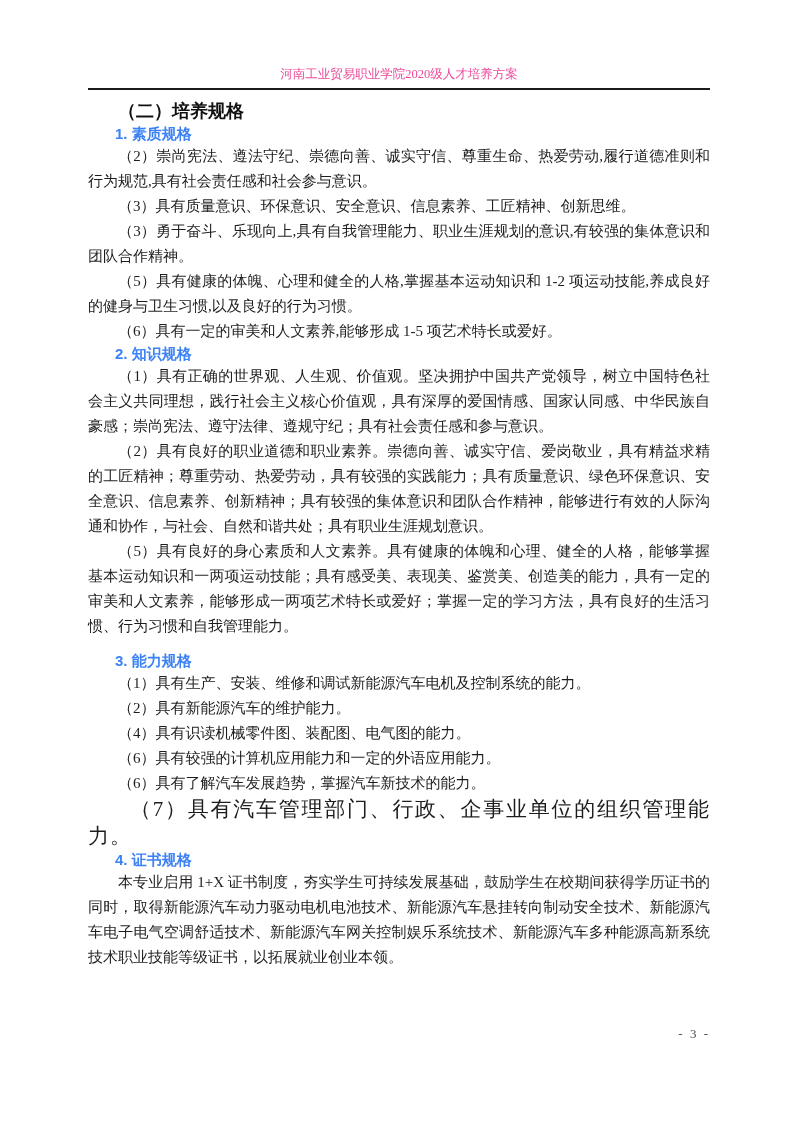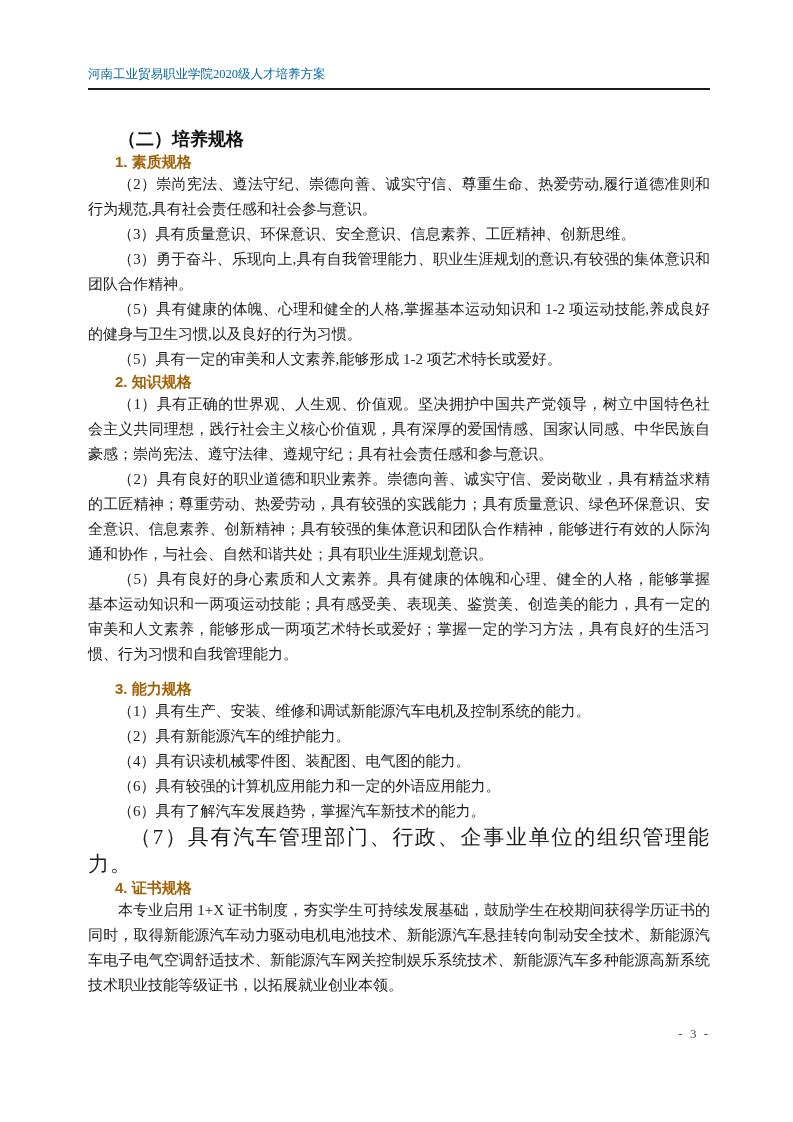--- a/index.html
+++ b/index.html
@@ -11,52 +11,51 @@
     overflow: hidden;
     font-family: "Liberation Serif", "DejaVu Serif", serif;
     color: #1d1d1d;
   }
   .page-header {
     position: absolute;
     top: 64px;
     left: 88px;
     width: 622px;
     display: flex;
-    justify-content: flex-start;
+    justify-content: center;
     align-items: flex-end;
     font-size: 12.5px;
     line-height: 20px;
     padding-bottom: 4px;
     border-bottom: 2px solid #1a1a1a;
-    color: #0369a1;
+    color: #ec4899;
   }
   .content {
     position: absolute;
     top: 100px;
     left: 88px;
     width: 622px;
-    margin-top: 28px;
   }
   .doc-title {
     font-family: "Liberation Sans", "DejaVu Sans", sans-serif;
     font-weight: 700;
     font-size: 18px;
     line-height: 22px;
     margin: 0 0 2px 0;
     padding-left: 30px;
     color: #111;
   }
   .sec-heading {
     font-family: "Liberation Sans", "DejaVu Sans", sans-serif;
     font-weight: 700;
     font-size: 15px;
     line-height: 20px;
     margin: 0;
     padding-left: 27px;
-    color: #a16207;
+    color: #3b82f6;
   }
   .sec-heading.gap-above { margin-top: 12px; }
   p.para {
     margin: 0;
     font-size: 15px;
     line-height: 25px;
     text-align: justify;
     text-indent: 2em;
     word-break: break-all;
   }
@@ -89,21 +88,21 @@
   <div class="content">
 
     <h1 class="doc-title">（二）培养规格</h1>
 
     <div>
       <h2 class="sec-heading">1. 素质规格</h2>
       <p class="para">（2）崇尚宪法、遵法守纪、崇德向善、诚实守信、尊重生命、热爱劳动,履行道德准则和行为规范,具有社会责任感和社会参与意识。</p>
       <p class="para">（3）具有质量意识、环保意识、安全意识、信息素养、工匠精神、创新思维。</p>
       <p class="para">（3）勇于奋斗、乐现向上,具有自我管理能力、职业生涯规划的意识,有较强的集体意识和团队合作精神。</p>
       <p class="para">（5）具有健康的体魄、心理和健全的人格,掌握基本运动知识和 1-2 项运动技能,养成良好的健身与卫生习惯,以及良好的行为习惯。</p>
-      <p class="para">（5）具有一定的审美和人文素养,能够形成 1-2 项艺术特长或爱好。</p>
+      <p class="para">（6）具有一定的审美和人文素养,能够形成 1-5 项艺术特长或爱好。</p>
     </div>
 
     <div>
       <h2 class="sec-heading">2. 知识规格</h2>
       <p class="para">（1）具有正确的世界观、人生观、价值观。坚决拥护中国共产党领导，树立中国特色社会主义共同理想，践行社会主义核心价值观，具有深厚的爱国情感、国家认同感、中华民族自豪感；崇尚宪法、遵守法律、遵规守纪；具有社会责任感和参与意识。</p>
       <p class="para">（2）具有良好的职业道德和职业素养。崇德向善、诚实守信、爱岗敬业，具有精益求精的工匠精神；尊重劳动、热爱劳动，具有较强的实践能力；具有质量意识、绿色环保意识、安全意识、信息素养、创新精神；具有较强的集体意识和团队合作精神，能够进行有效的人际沟通和协作，与社会、自然和谐共处；具有职业生涯规划意识。</p>
       <p class="para">（5）具有良好的身心素质和人文素养。具有健康的体魄和心理、健全的人格，能够掌握基本运动知识和一两项运动技能；具有感受美、表现美、鉴赏美、创造美的能力，具有一定的审美和人文素养，能够形成一两项艺术特长或爱好；掌握一定的学习方法，具有良好的生活习惯、行为习惯和自我管理能力。</p>
     </div>
 
     <div>

